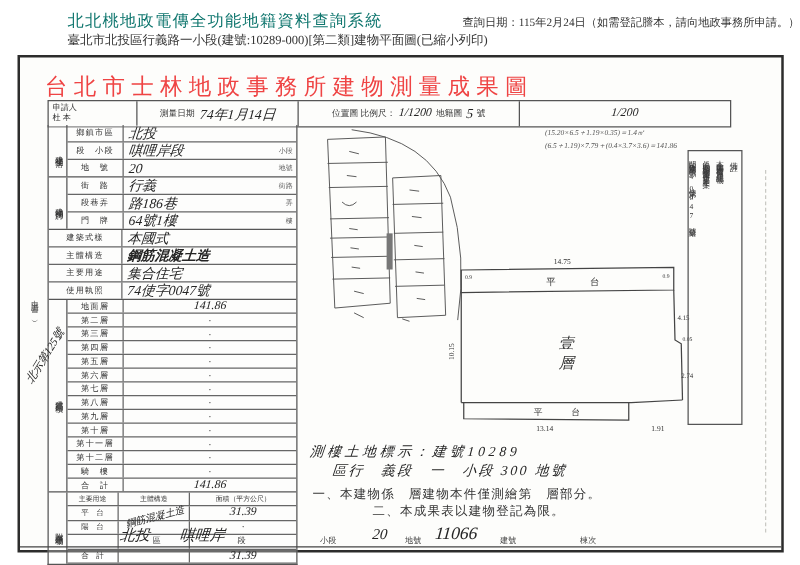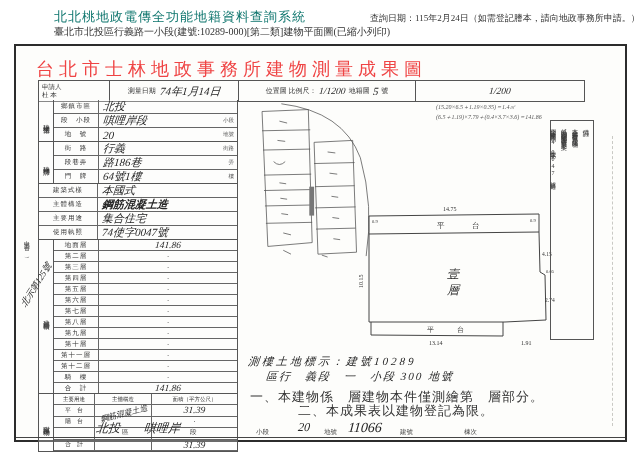--- a/index.html
+++ b/index.html
@@ -69,21 +69,21 @@
   .margin-hw{left:2px;top:256px;font-size:9px;transform:rotate(-58deg) skewX(-5deg);transform-origin:left top;}
 
   
   .locmap{left:236px;top:52px;}
   .plan{left:341px;top:156px;}
   svg text{fill:#333;font-family:"Liberation Serif",serif;}
   svg .hwt{font-style:italic;fill:#2a2a2a;}
 
   .below1{left:232px;top:308px;font-size:11px;letter-spacing:3px;}
   .below2{left:250px;top:323px;font-size:11px;letter-spacing:2px;}
-  .pnote{left:234px;width:300px;font-size:13px;color:#333;letter-spacing:1px;}
+  .pnote{left:234px;width:300px;font-size:10px;color:#333;letter-spacing:1px;}
   .pn1{top:342px;} .pn2{top:356px;margin-left:48px;}
 
   
   .stamp{left:534px;top:74px;width:44px;height:220px;border:1px solid #555;
          writing-mode:vertical-rl;text-orientation:upright;padding:3px 2px;box-sizing:border-box;
          font-size:6px;color:#3a3a3a;line-height:10px;letter-spacing:1px;}
   .stamp .sc{display:block;margin-left:1px;}
   .stamp .sc1{font-size:6.5px;}
 
   .speckle{left:596px;top:90px;height:290px;border-left:1px dashed #c9c9c4;}

